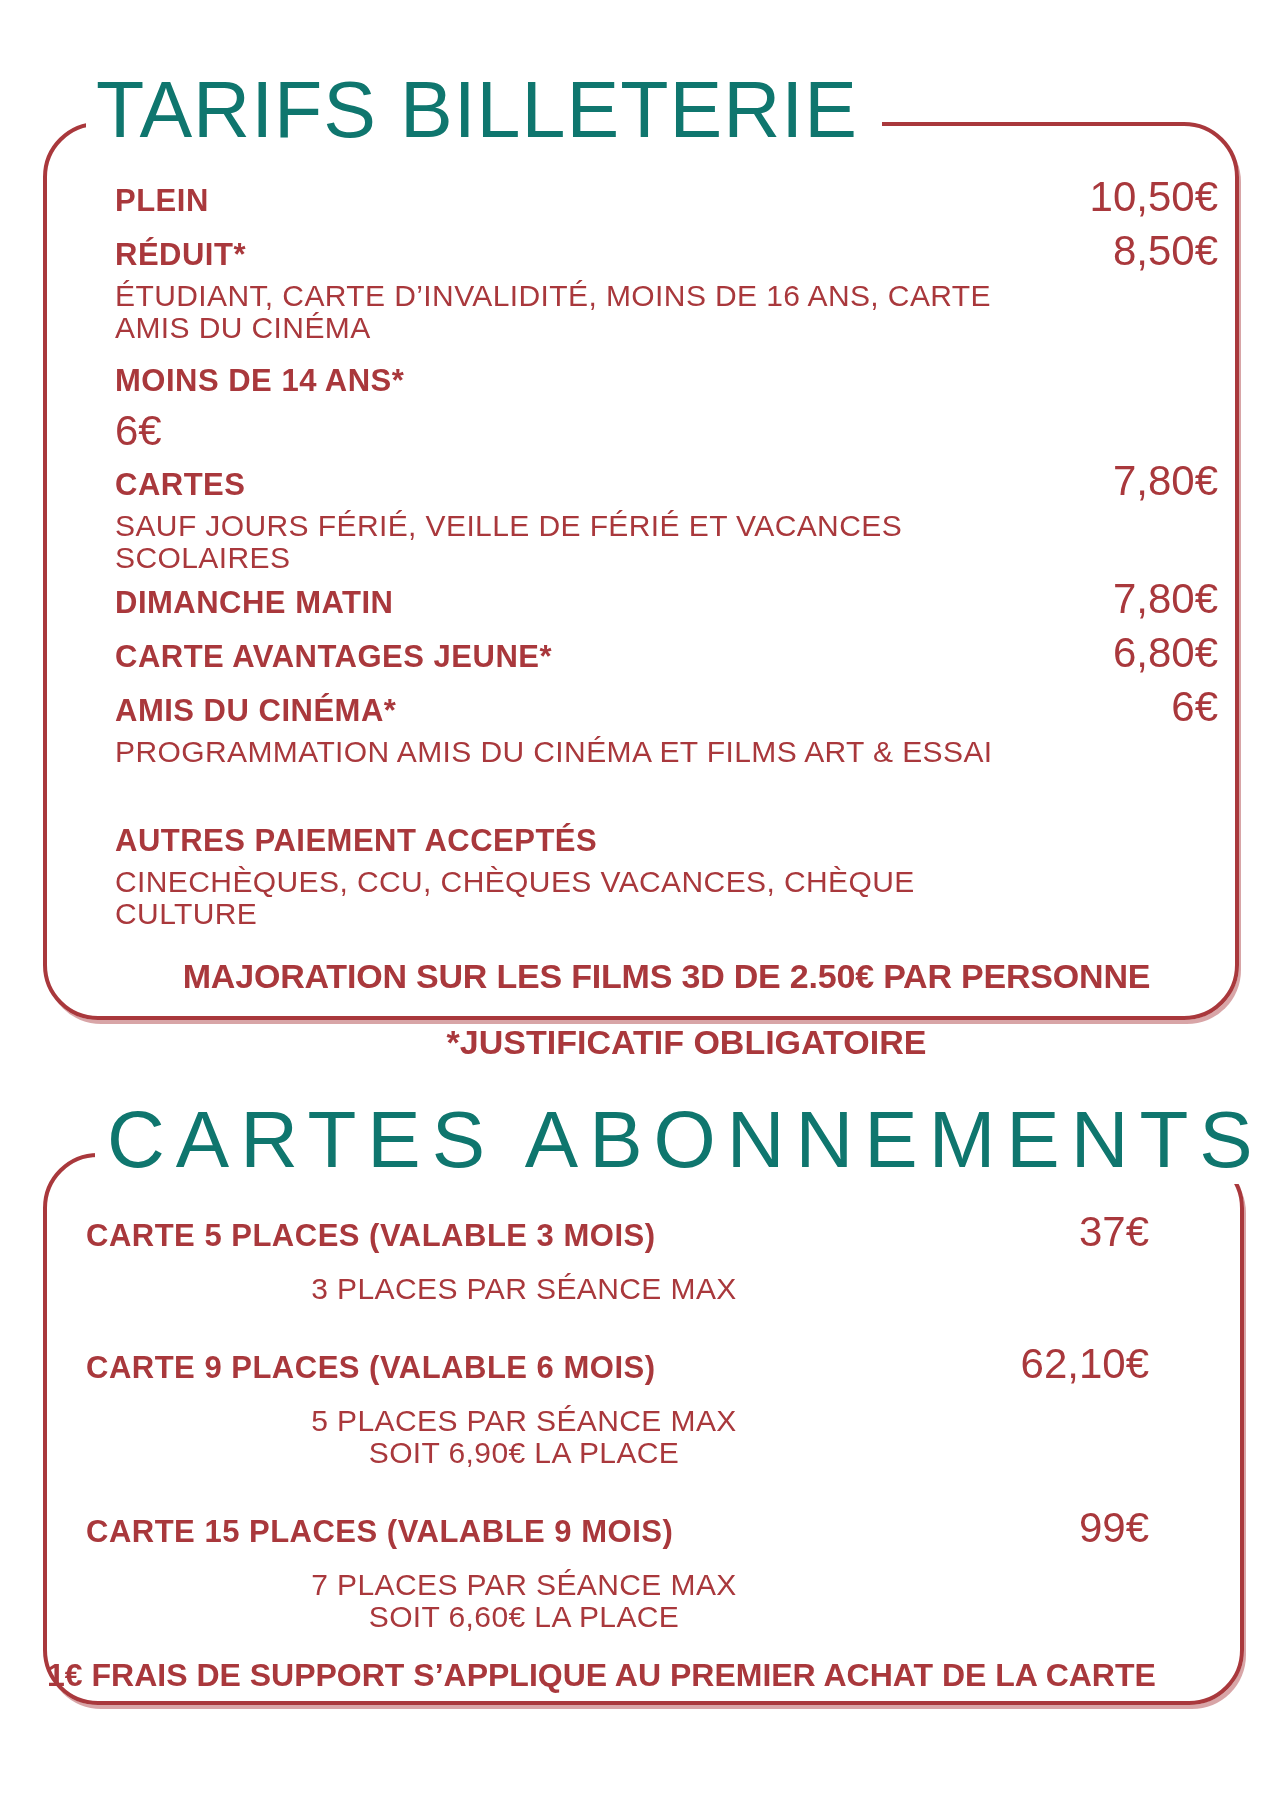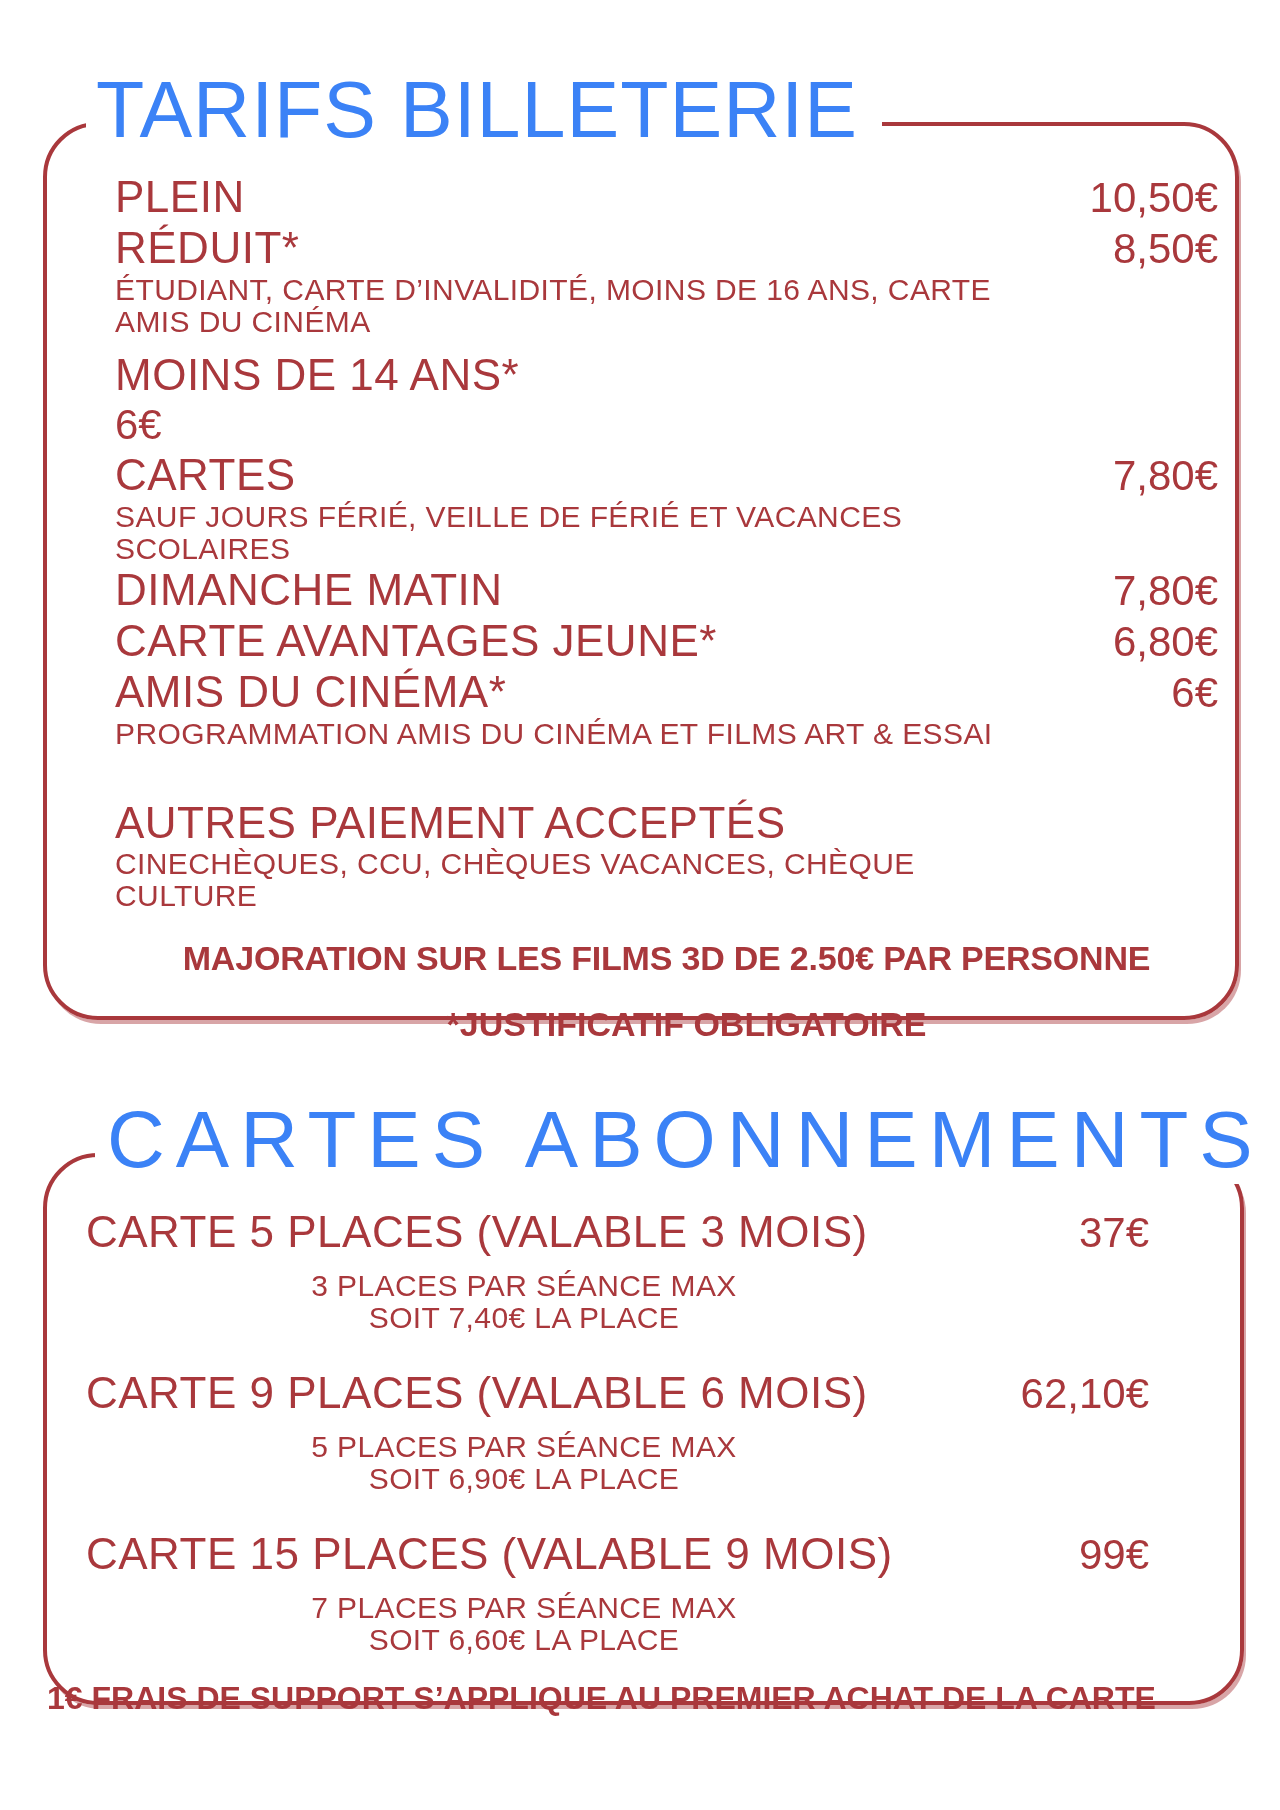--- a/index.html
+++ b/index.html
@@ -27,21 +27,21 @@
   #tarifs-box  { left: 43px; top: 122px;  width: 1188px; height: 890px; }
   #cartes-box  { left: 43px; top: 1153px; width: 1193px; height: 544px; }
 
   
   .section-title {
     position: absolute;
     background: #ffffff;
     line-height: 1;
     font-weight: 300;
     white-space: nowrap;
-    color: #3b82f6;
+    color: #0f766e;
   }
   #tarifs-title {
     left: 86px; top: 66px;
     font-size: 79px;
     letter-spacing: 1px;
     padding: 4px 24px 4px 10px;
   }
   #cartes-title {
     left: 95px; top: 1096px;
     font-size: 80px;
@@ -57,22 +57,22 @@
     padding: 46px 0 0 68px;
     box-sizing: content-box;
   }
   .price-row {
     display: flex;
     justify-content: space-between;
     align-items: baseline;
     line-height: 50px;
   }
   .row-label {
-    font-weight: normal;
-    font-size: 44px;
+    font-weight: bold;
+    font-size: 31px;
     letter-spacing: 0.5px;
     white-space: nowrap;
   }
   .row-price {
     font-weight: 400;
     font-size: 42px;
     white-space: nowrap;
   }
   .note-line {
     font-size: 30px;
@@ -202,21 +202,20 @@
 
 <div class="cartes-content">
 
   <div class="card-block">
     <div class="price-row">
       <span class="row-label">CARTE 5 PLACES (VALABLE 3 MOIS)</span>
       <span class="row-price">37€</span>
     </div>
     <div class="card-notes">
       <div class="note-line">3 PLACES PAR SÉANCE MAX</div>
-      <div class="note-line">SOIT 7,40€ LA PLACE</div>
     </div>
   </div>
 
   <div class="card-block">
     <div class="price-row">
       <span class="row-label">CARTE 9 PLACES (VALABLE 6 MOIS)</span>
       <span class="row-price">62,10€</span>
     </div>
     <div class="card-notes">
       <div class="note-line">5 PLACES PAR SÉANCE MAX</div>

